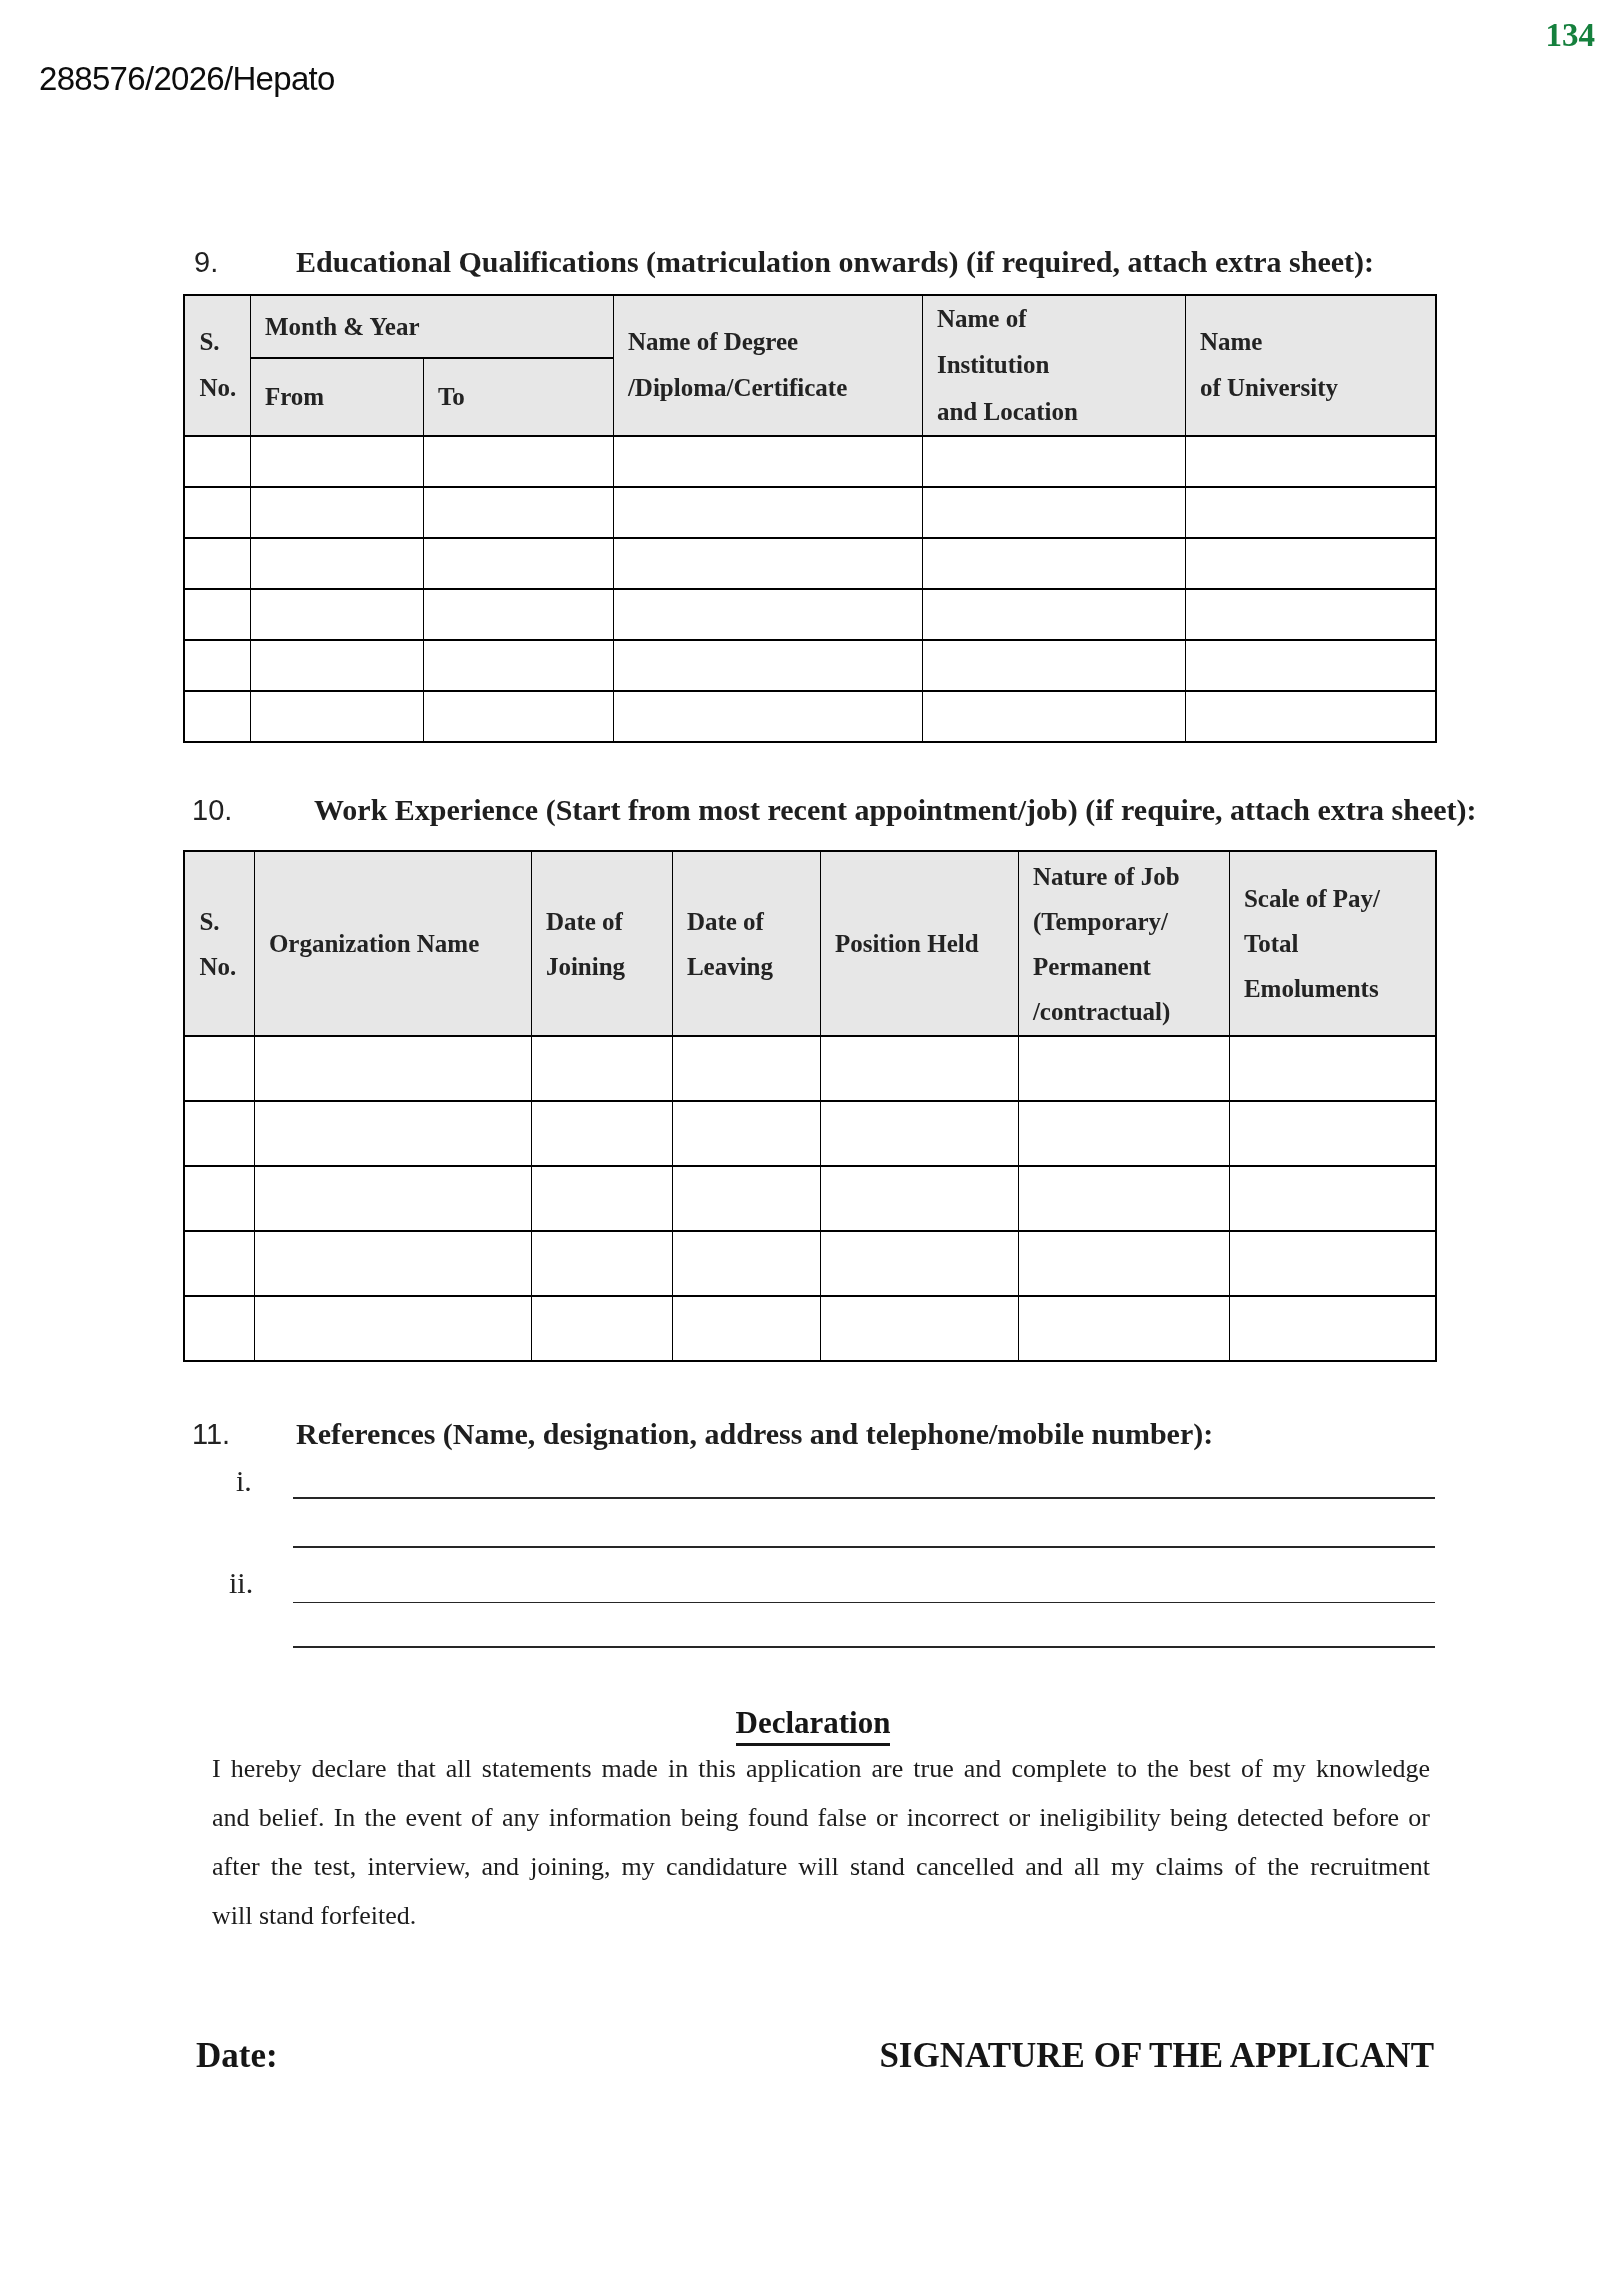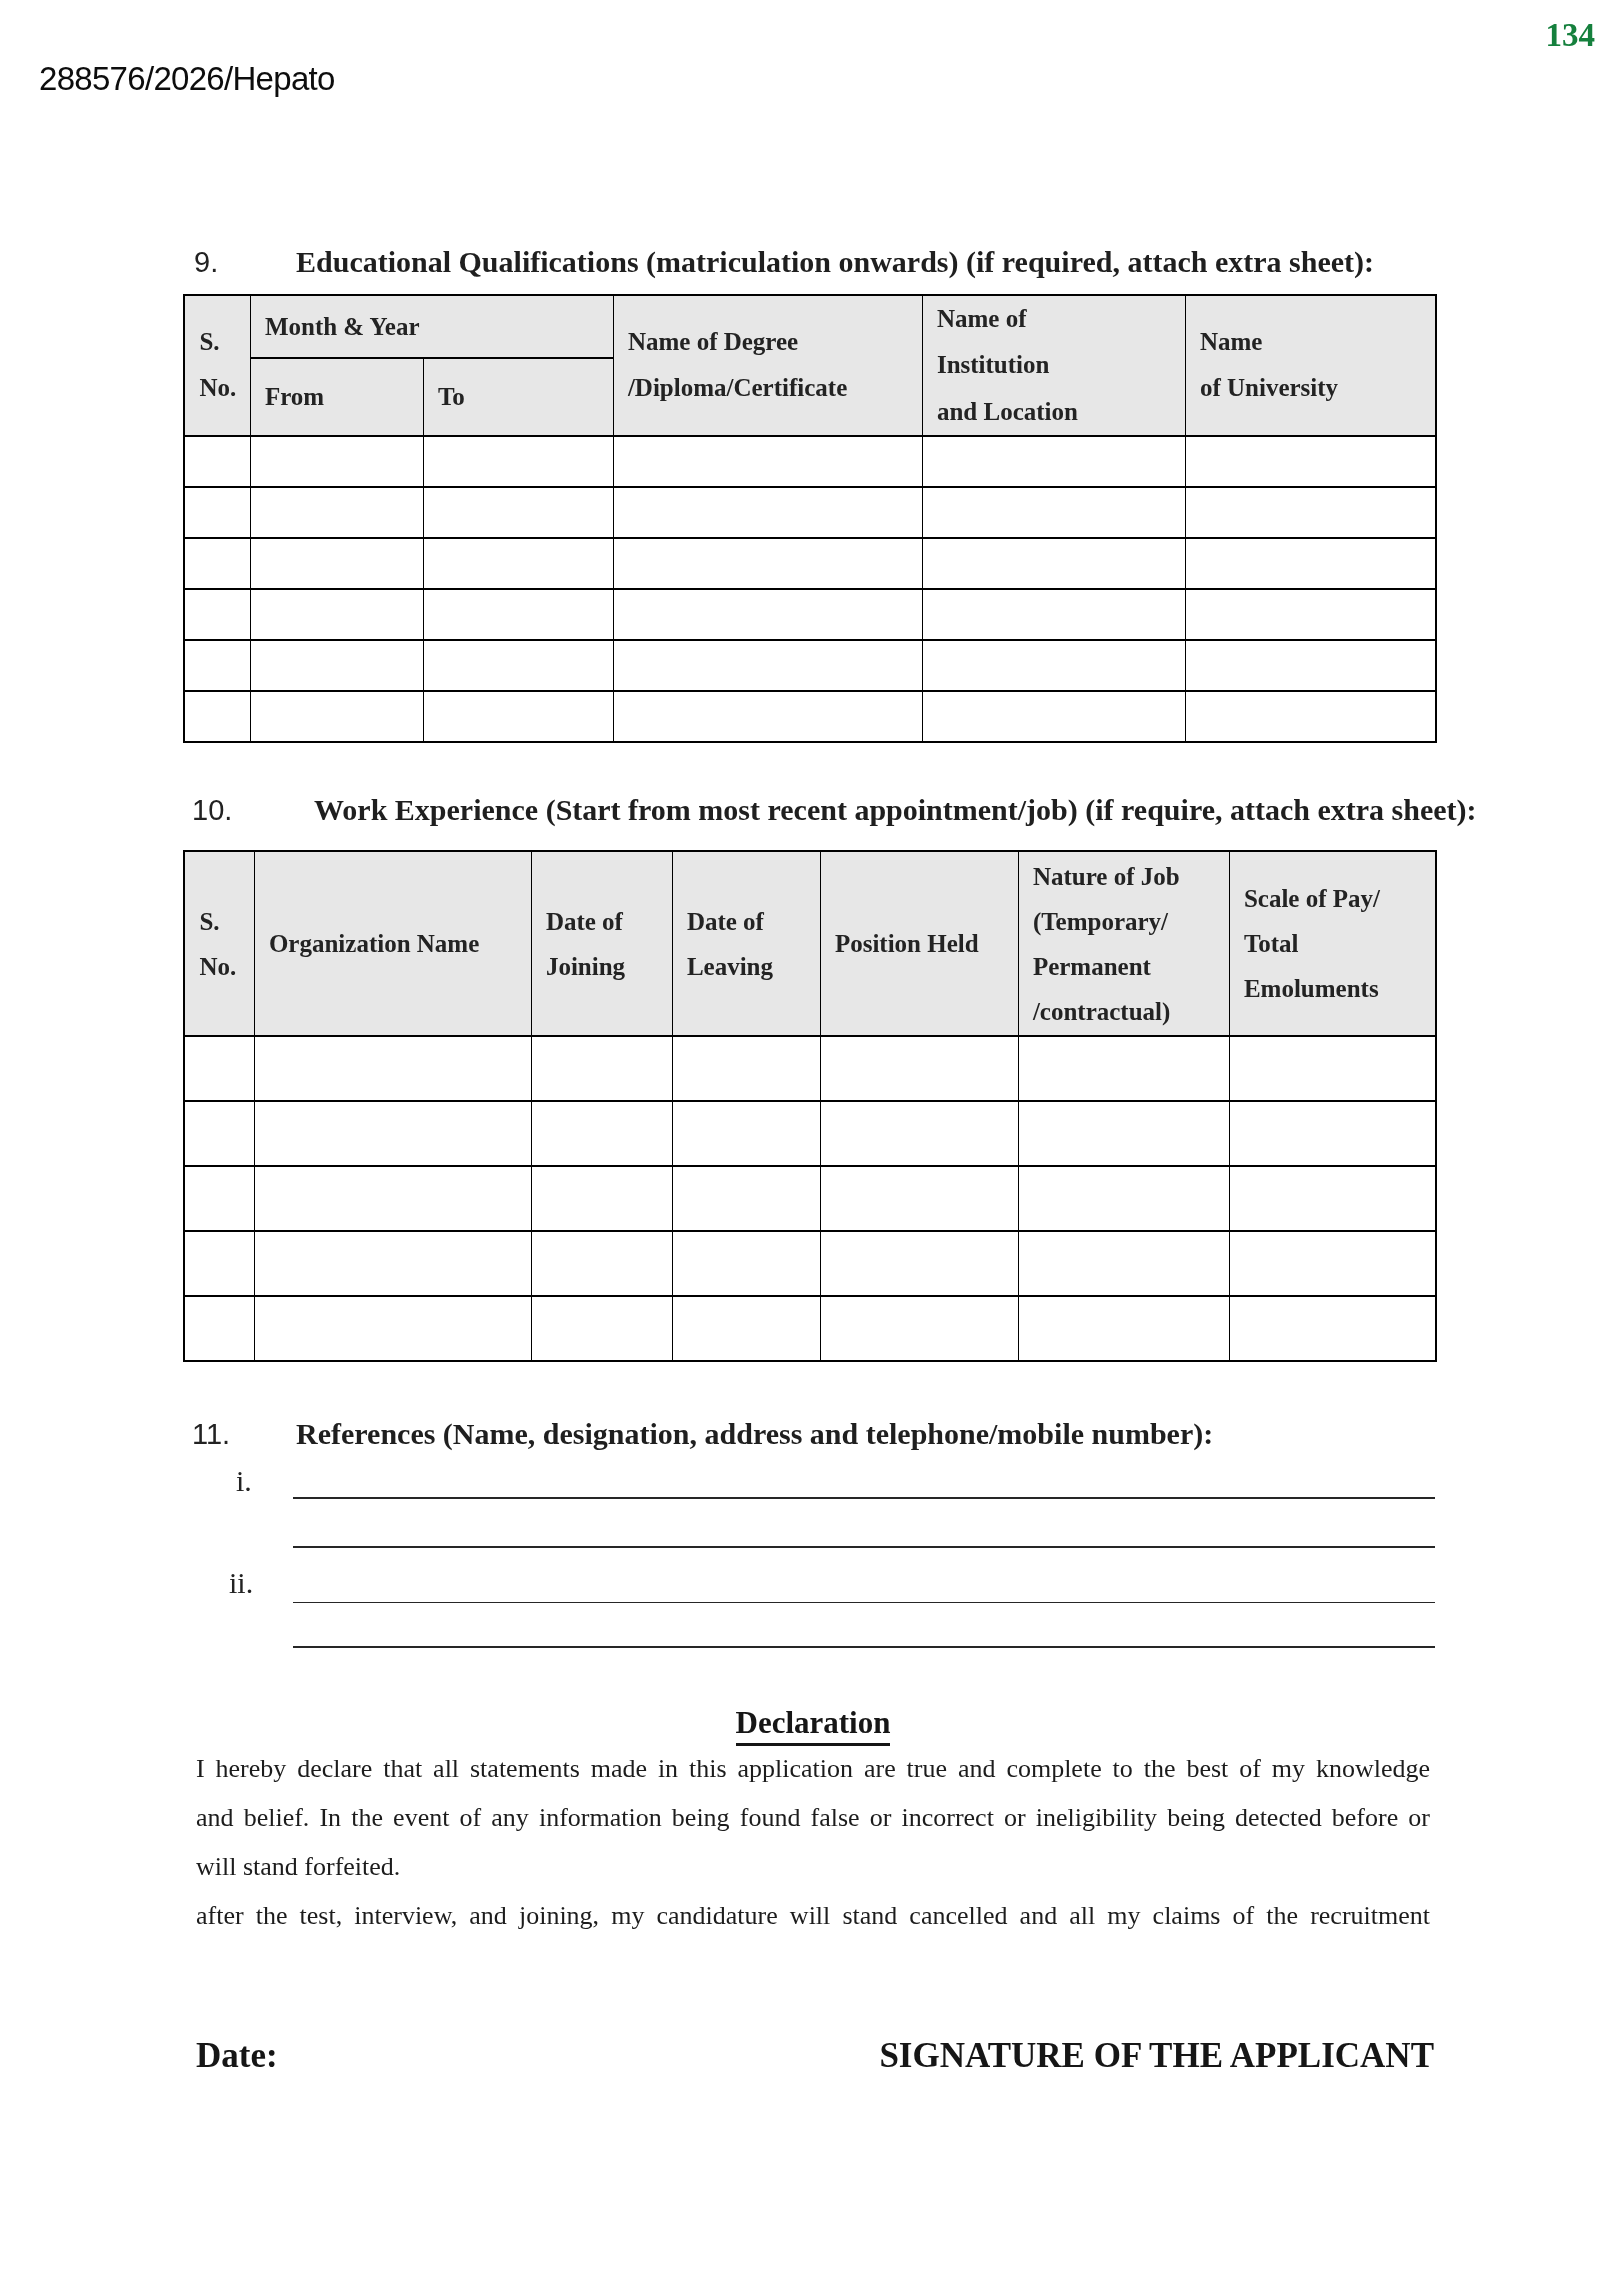--- a/index.html
+++ b/index.html
@@ -67,21 +67,21 @@
   .l3{border-top-width:1.3px;}
   .l4{border-top-width:2px;}
 
   
   .decl-title-wrap{left:196px;width:1234px;text-align:center;}
   .decl-title{
     font-weight:bold;font-size:31px;color:#161616;
     border-bottom:3.3px solid #161616;padding-bottom:2px;display:inline-block;
   }
   .decl-para{left:196px;width:1234px;font-size:26px;color:#1c1c1c;}
-  .decl-para .dline{line-height:49px;height:49px;}
+  .decl-para .dline{line-height:49px;height:49px;margin-left:16px;}
   .decl-para .jl{text-align:justify;text-align-last:justify;}
   .decl-para .ll{text-align:left;}
 
   
   .footer-row{
     left:196px;width:1238px;display:flex;justify-content:space-between;align-items:baseline;
     font-weight:bold;font-size:35px;color:#161616;
   }
 </style>
 </head>
@@ -269,21 +269,21 @@
 <div class="abs ref-label" style="left:229px;top:1566px;">ii.</div>
 <div class="abs ref-line l3" style="top:1602px;"></div>
 <div class="abs ref-line l4" style="top:1646px;"></div>
 
 <div class="abs decl-title-wrap" style="top:1705px;">
   <span class="decl-title">Declaration</span>
 </div>
 <div class="abs decl-para" style="top:1744px;">
   <div class="dline jl">I hereby declare that all statements made in this application are true and complete to the best of my knowledge</div>
   <div class="dline jl">and belief. In the event of any information being found false or incorrect or ineligibility being detected before or</div>
+  <div class="dline jl">after the test, interview, and joining, my candidature will stand cancelled and all my claims of the recruitment</div>
   <div class="dline ll">will stand forfeited.</div>
-  <div class="dline jl">after the test, interview, and joining, my candidature will stand cancelled and all my claims of the recruitment</div>
 </div>
 
 <div class="abs footer-row" style="top:2036px;">
   <span>Date:</span>
   <span>SIGNATURE OF THE APPLICANT</span>
 </div>
 
 
 </body></html>

